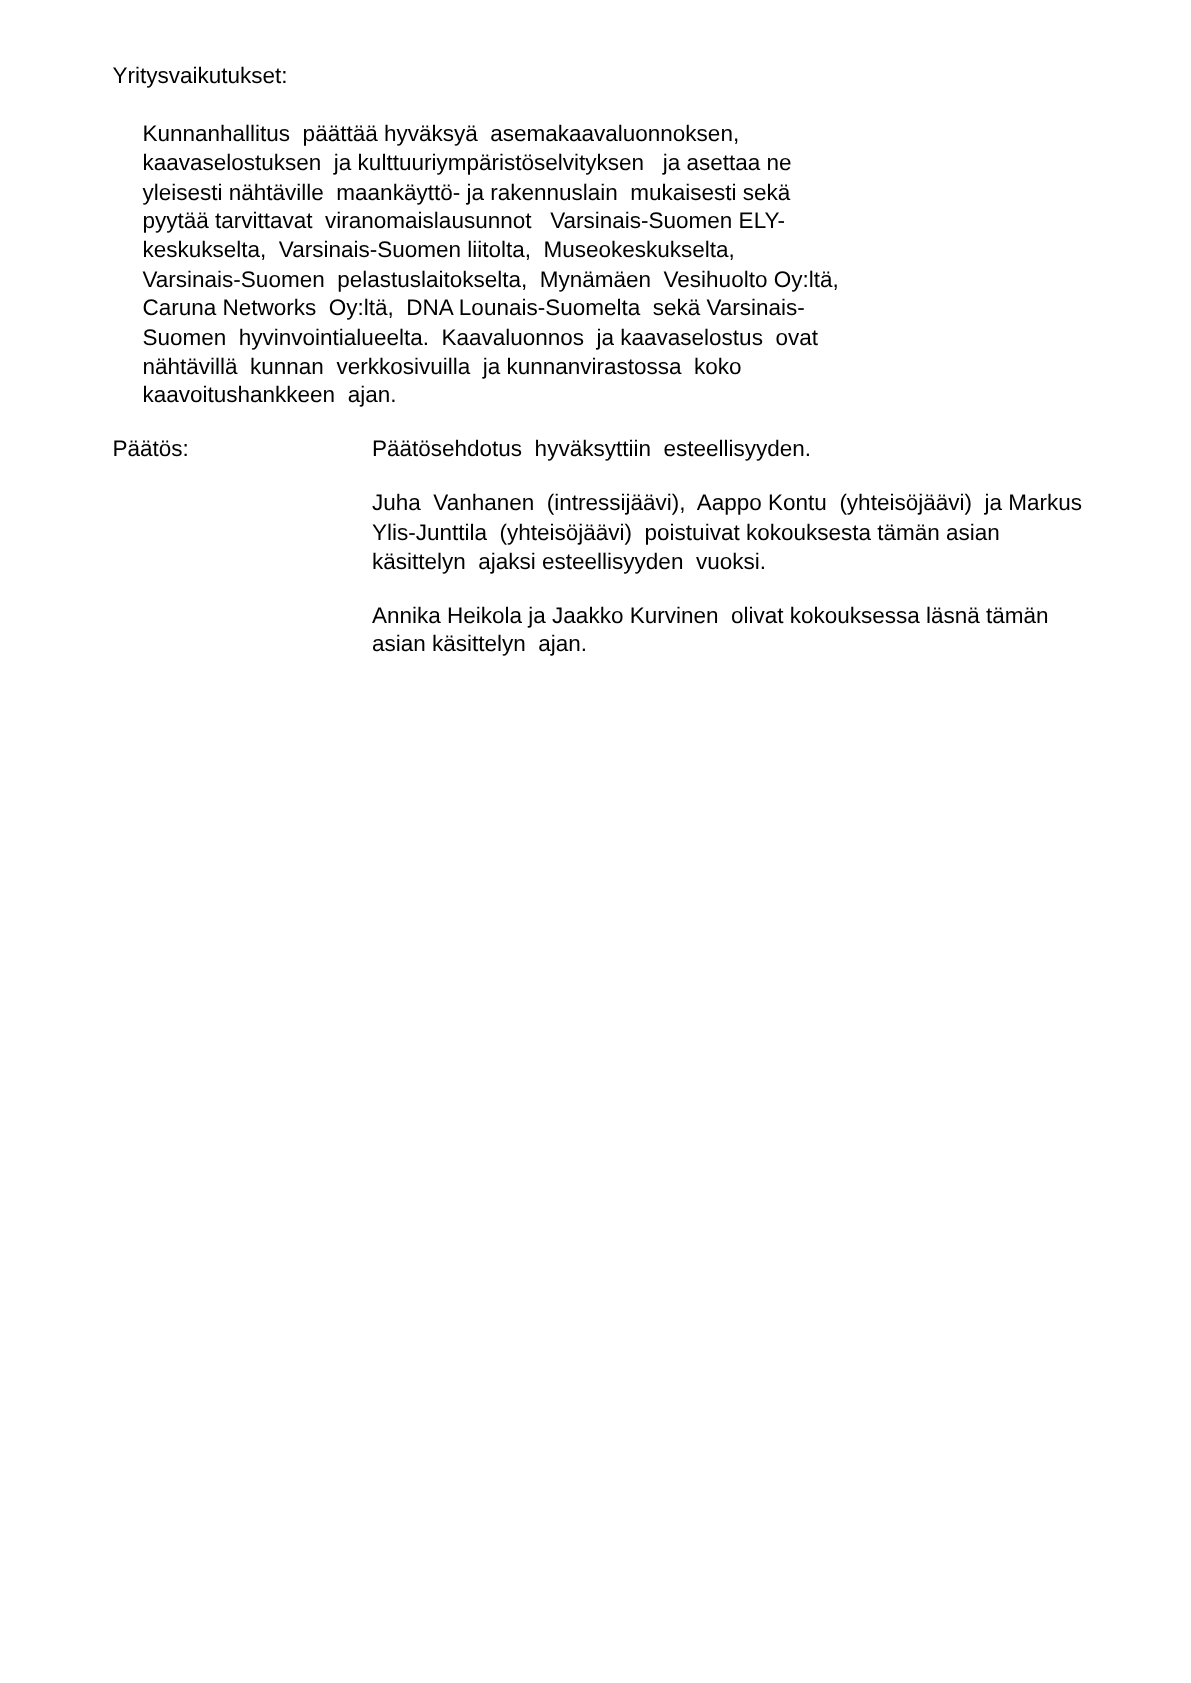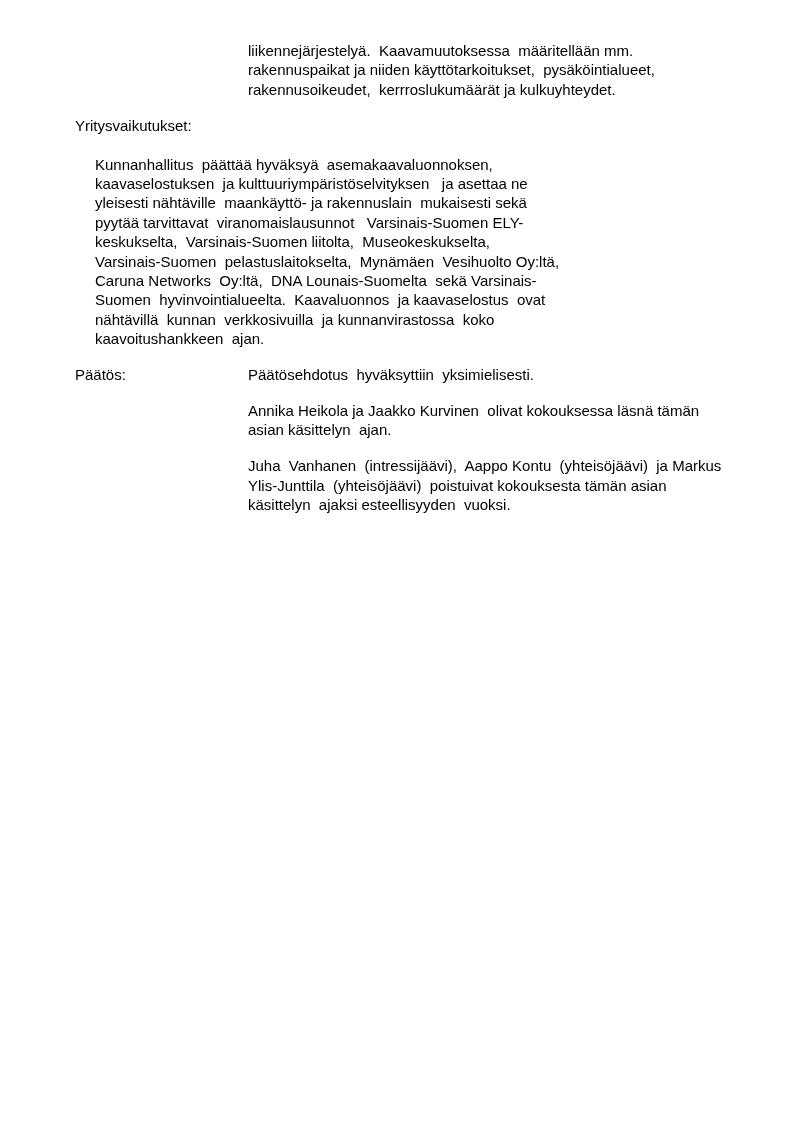--- a/index.html
+++ b/index.html
@@ -36,23 +36,20 @@
 </style>
 </head>
 <body>
 
 <div class="page">
   <div class="content">
 
     <div class="row">
       <div class="label"></div>
       <div class="body">
-        <p class="para">liikennejärjestelyä.  Kaavamuutoksessa  määritellään mm.
-rakennuspaikat ja niiden käyttötarkoitukset,  pysäköintialueet,
-rakennusoikeudet,  kerrroslukumäärät ja kulkuyhteydet.</p>
       </div>
     </div>
 
 
     <div class="row">
       <div class="label">Yritysvaikutukset:</div>
     </div>
 
     <div class="row">
       <div class="body offset-one-line">
@@ -65,23 +62,23 @@
 Caruna Networks  Oy:ltä,  DNA Lounais-Suomelta  sekä Varsinais-
 Suomen  hyvinvointialueelta.  Kaavaluonnos  ja kaavaselostus  ovat
 nähtävillä  kunnan  verkkosivuilla  ja kunnanvirastossa  koko
 kaavoitushankkeen  ajan.</p>
       </div>
     </div>
 
     <div class="row">
       <div class="label">Päätös:</div>
       <div class="body">
-        <p class="para">Päätösehdotus  hyväksyttiin  yksimielisesti.</p>
-        <p class="para">Annika Heikola ja Jaakko Kurvinen  olivat kokouksessa läsnä tämän
-asian käsittelyn  ajan.</p>
+        <p class="para">Päätösehdotus  hyväksyttiin  esteellisyyden.</p>
         <p class="para">Juha  Vanhanen  (intressijäävi),  Aappo Kontu  (yhteisöjäävi)  ja Markus
 Ylis-Junttila  (yhteisöjäävi)  poistuivat kokouksesta tämän asian
 käsittelyn  ajaksi esteellisyyden  vuoksi.</p>
+        <p class="para">Annika Heikola ja Jaakko Kurvinen  olivat kokouksessa läsnä tämän
+asian käsittelyn  ajan.</p>
       </div>
     </div>
 
   </div>
 </div>
 
 </body></html>

